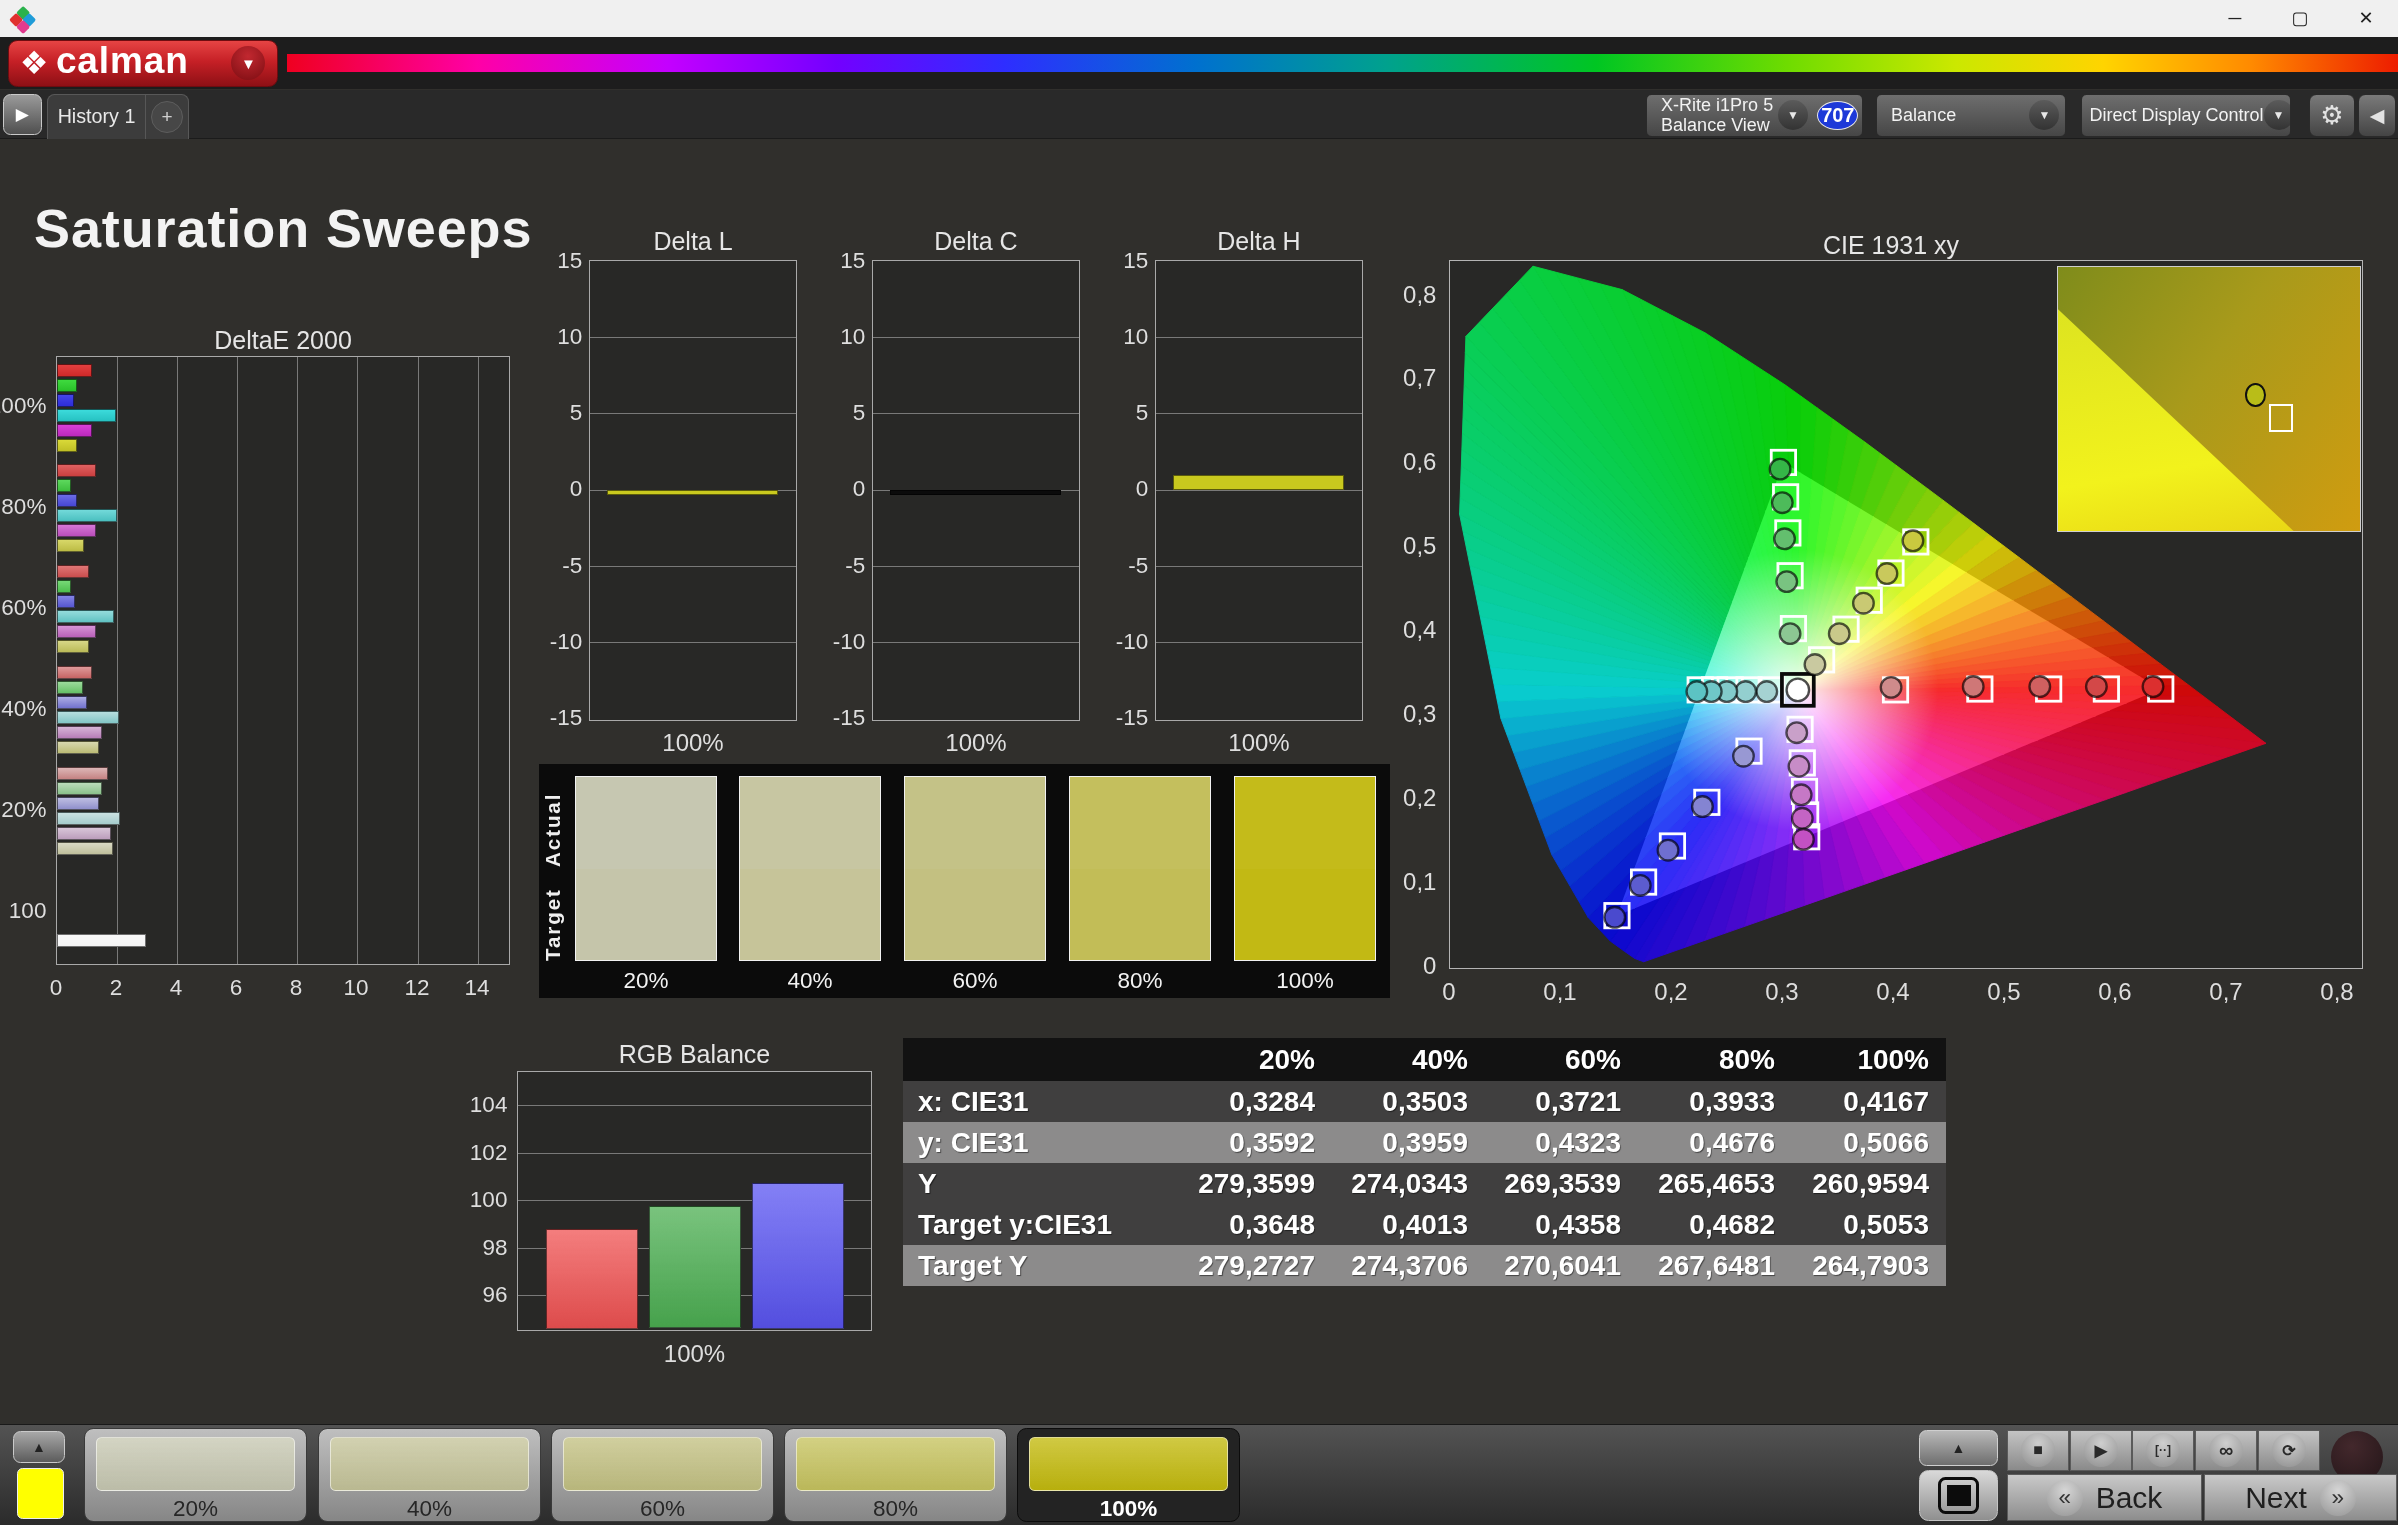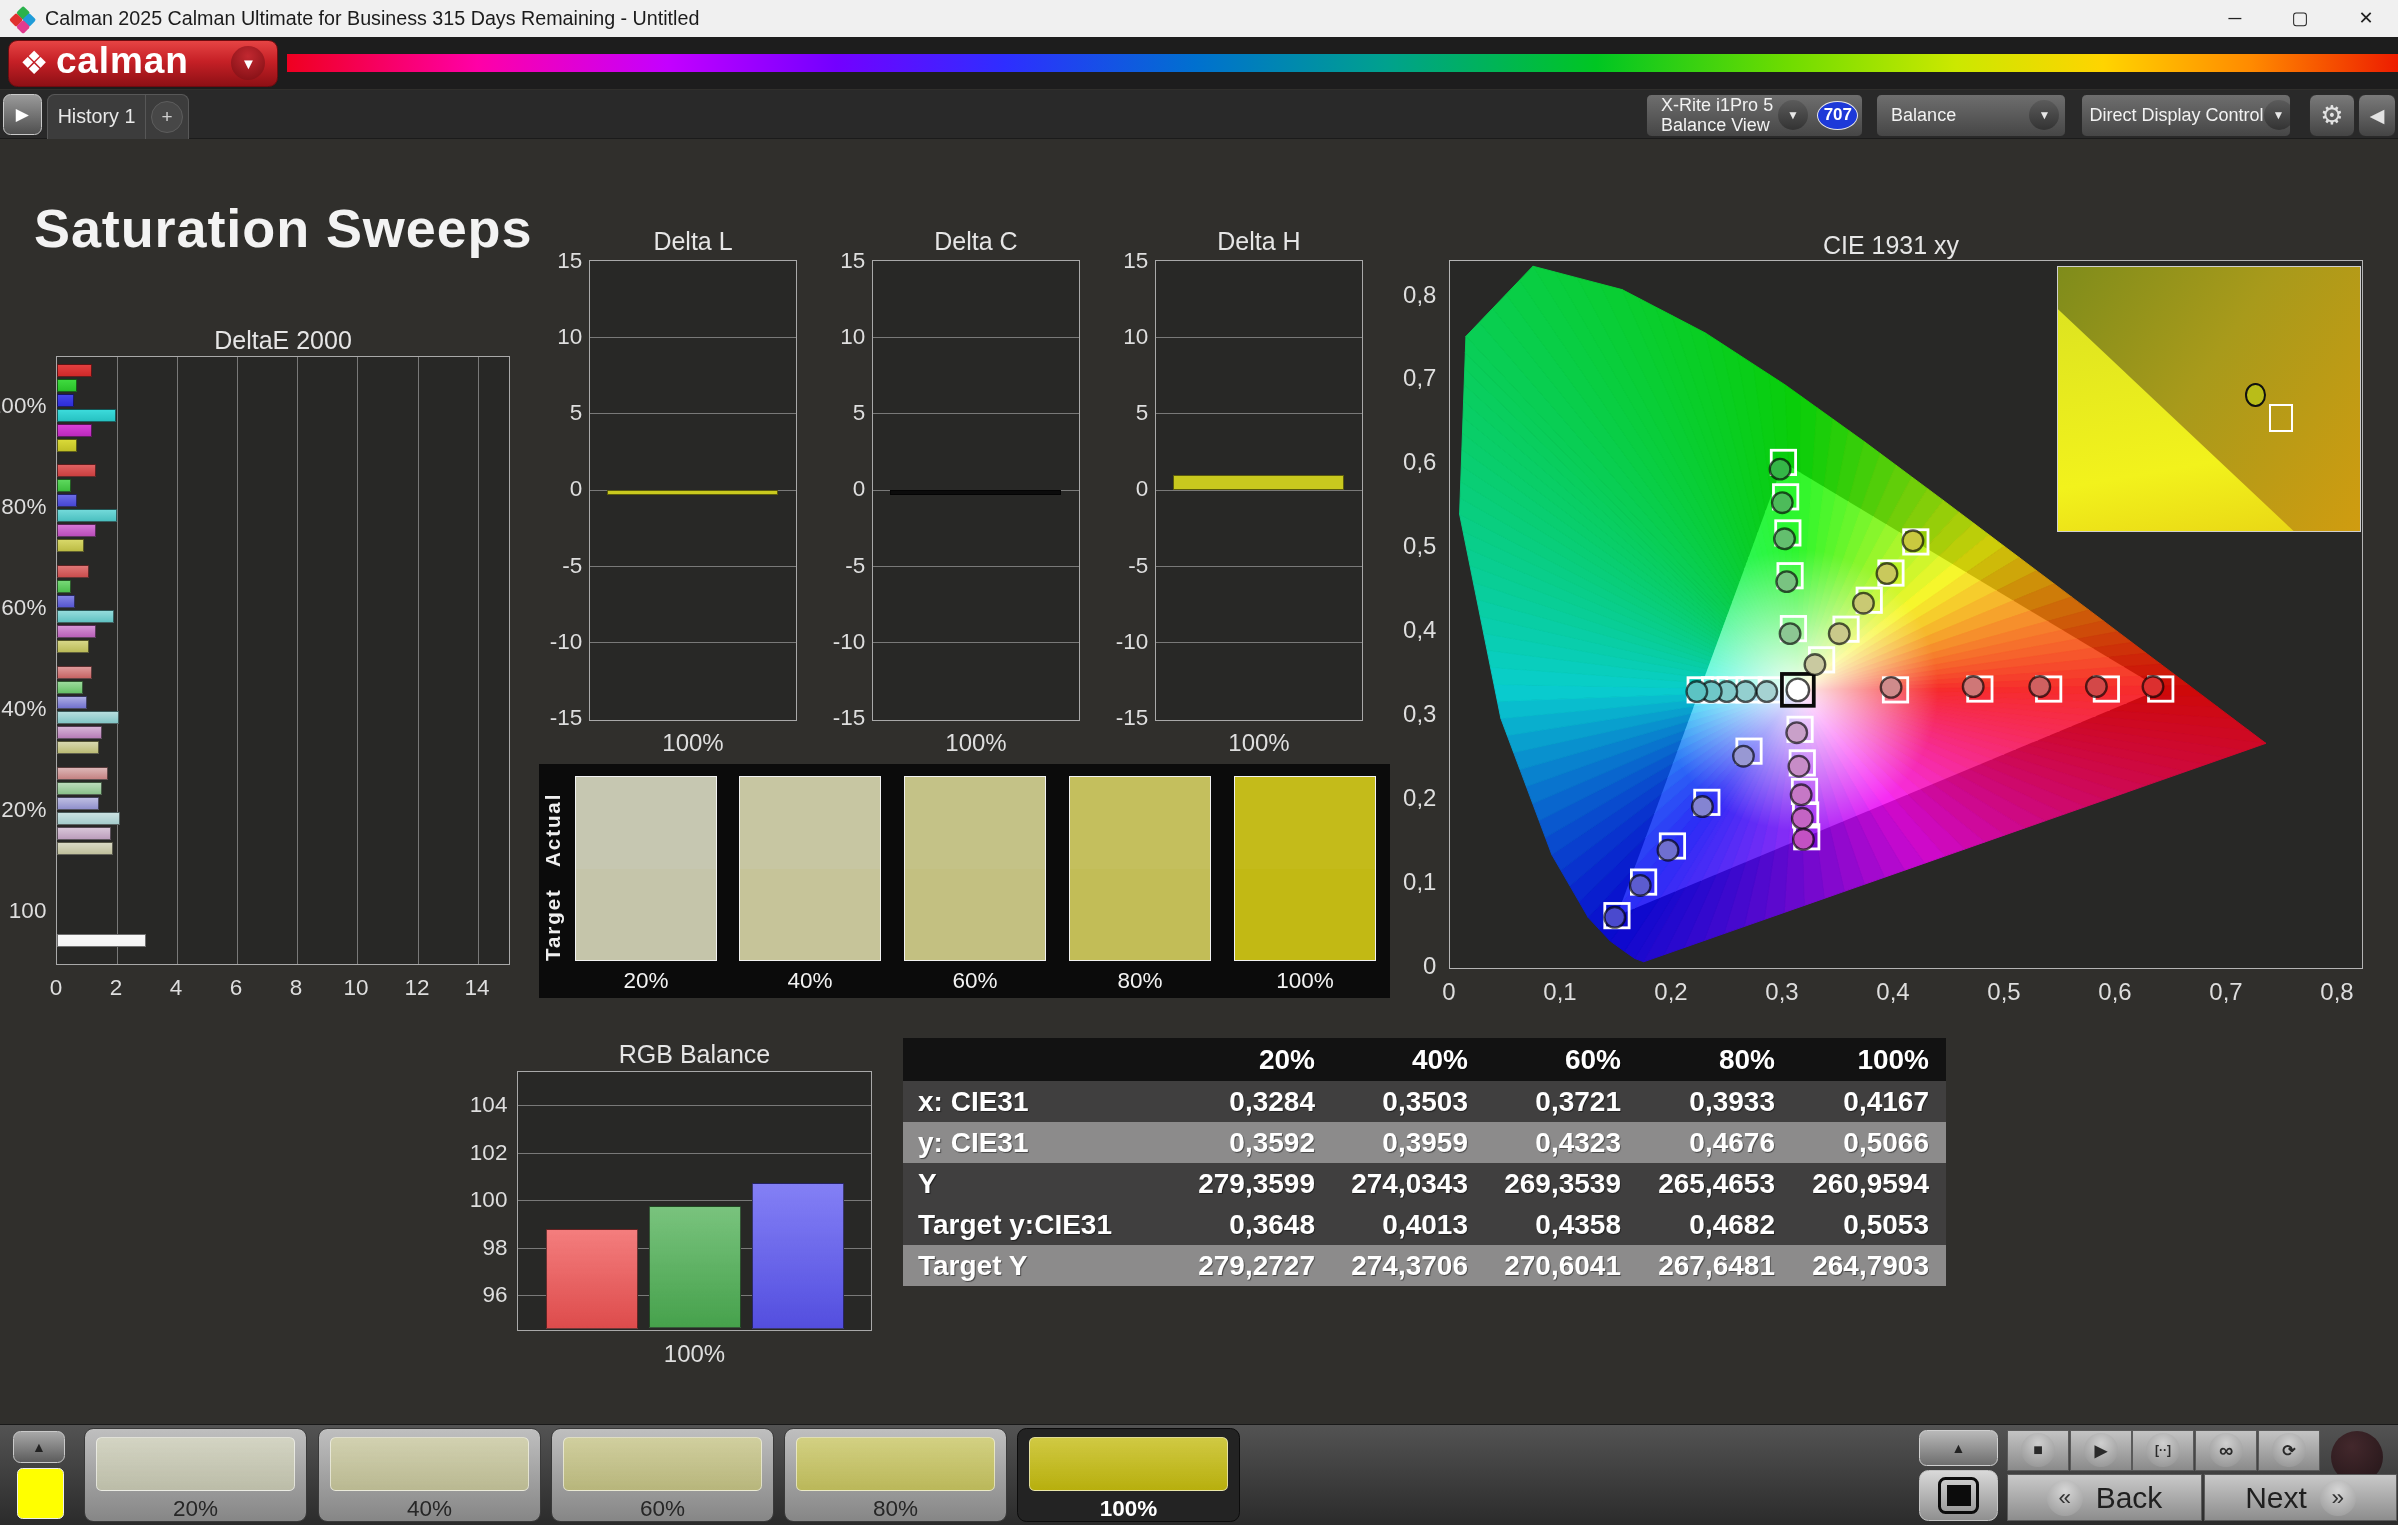--- a/index.html
+++ b/index.html
@@ -40,21 +40,21 @@
   #tab-add .circ{width:32px;height:32px;border-radius:50%;background:#474747;border:0.9px solid #5d5d5d;
     color:#cfcfcf;font-size:19px;display:flex;align-items:center;justify-content:center;}
 
   .dd{position:absolute;top:3.7px;height:43px;border-radius:5.6px;background:linear-gradient(#6e6e6e,#464646);
     border:0.9px solid #2a2a2a;display:flex;align-items:center;overflow:hidden;}
   .dd .strip{width:6.6px;height:100%;}
   .dd .txt{color:#f2f2f2;font-size:18px;line-height:1.15;padding-left:7.5px;white-space:nowrap;}
   .dd .caret{margin-left:auto;margin-right:5.6px;width:30px;height:30px;border-radius:50%;
     background:linear-gradient(#5b5b5b,#333);display:flex;align-items:center;justify-content:center;color:#e8e8e8;font-size:12px;flex:none;}
   #meter-badge{width:41px;height:29px;border-radius:50%;background:#1d39d8;border:1.9px solid #e6e6e6;
-    color:#fff;font-size:17px;font-weight:bold;display:flex;align-items:center;justify-content:center;margin:0 3.7px;flex:none;}
+    color:#fff;font-size:20px;font-weight:bold;display:flex;align-items:center;justify-content:center;margin:0 3.7px;flex:none;}
   .toolbtn{position:absolute;top:3.7px;height:43px;border-radius:7.5px;background:linear-gradient(#7a7a7a,#444);
     border:0.9px solid #2a2a2a;display:flex;align-items:center;justify-content:center;color:#e3e3e3;}
 
   
   #main{position:absolute;left:0;top:139px;width:2399px;height:1285px;background:#302f2c;}
   #page-title{position:absolute;left:34px;top:58px;font-size:54px;font-weight:700;color:#f3f3f3;letter-spacing:0.9px;}
 
   .plot{position:absolute;background:#282826;border:1.9px solid #a9a9a9;}
   .chart-title{position:absolute;color:#e6e6e6;font-size:25px;text-align:center;}
   .tick{position:absolute;color:#dedede;font-size:22.5px;white-space:nowrap;}
@@ -132,21 +132,20 @@
 
 <div id="root">
 
   <div id="titlebar">
     <div id="app-icon">
       <i style="left:6.6px;top:0;background:#2bb24c"></i>
       <i style="left:0;top:7.5px;background:#e0312f"></i>
       <i style="left:13px;top:7.5px;background:#1f9cd8"></i>
       <i style="left:6.6px;top:14px;background:#e23a8e"></i>
     </div>
-    <div id="title-text">Calman 2025 Calman Ultimate for Business 315 Days Remaining  - Untitled</div>
     <div class="winbtn" style="right:131px">─</div>
     <div class="winbtn" style="right:66px">▢</div>
     <div class="winbtn" style="right:0">✕</div>
   </div>
 
   <div id="header">
     <div id="logo-btn">
       <span id="logo-diamond">❖</span>
       <span id="logo-text">calman</span>
       <span id="logo-caret">▼</span>

